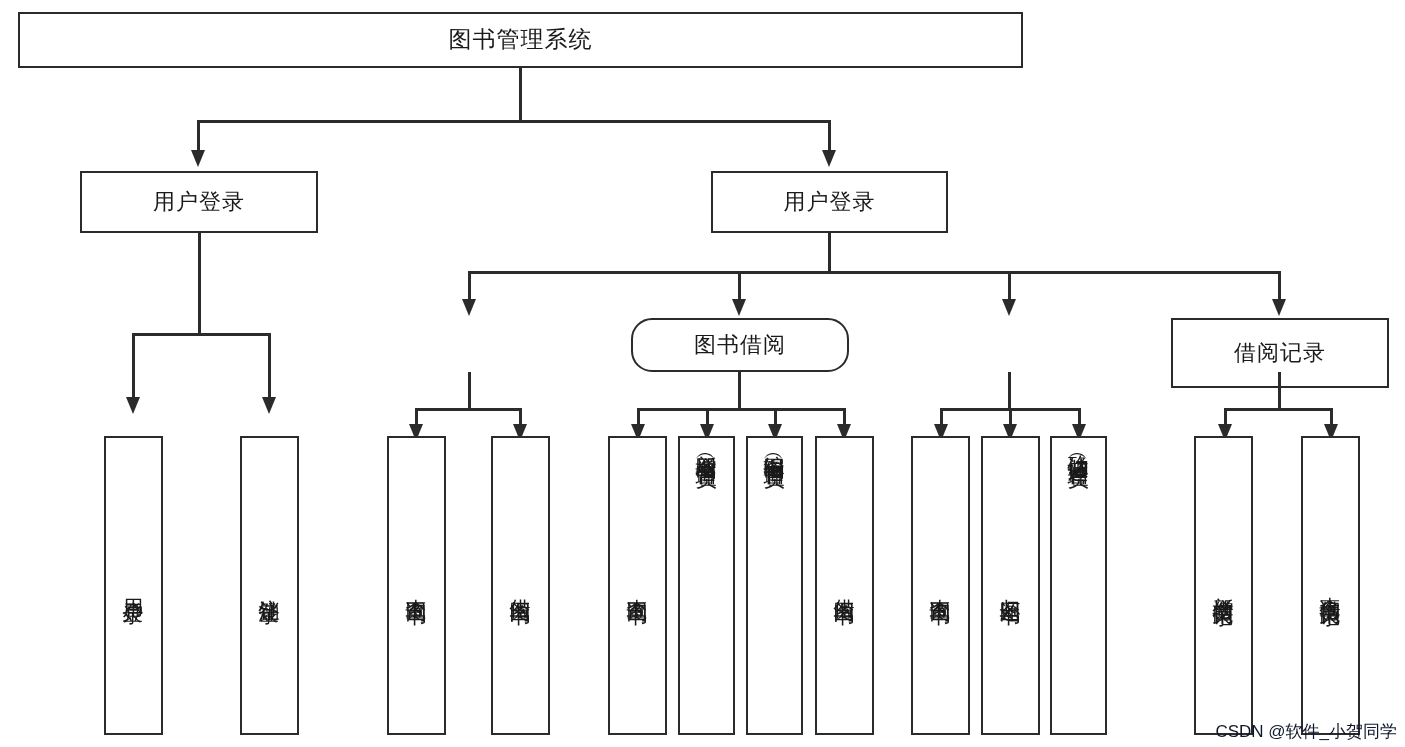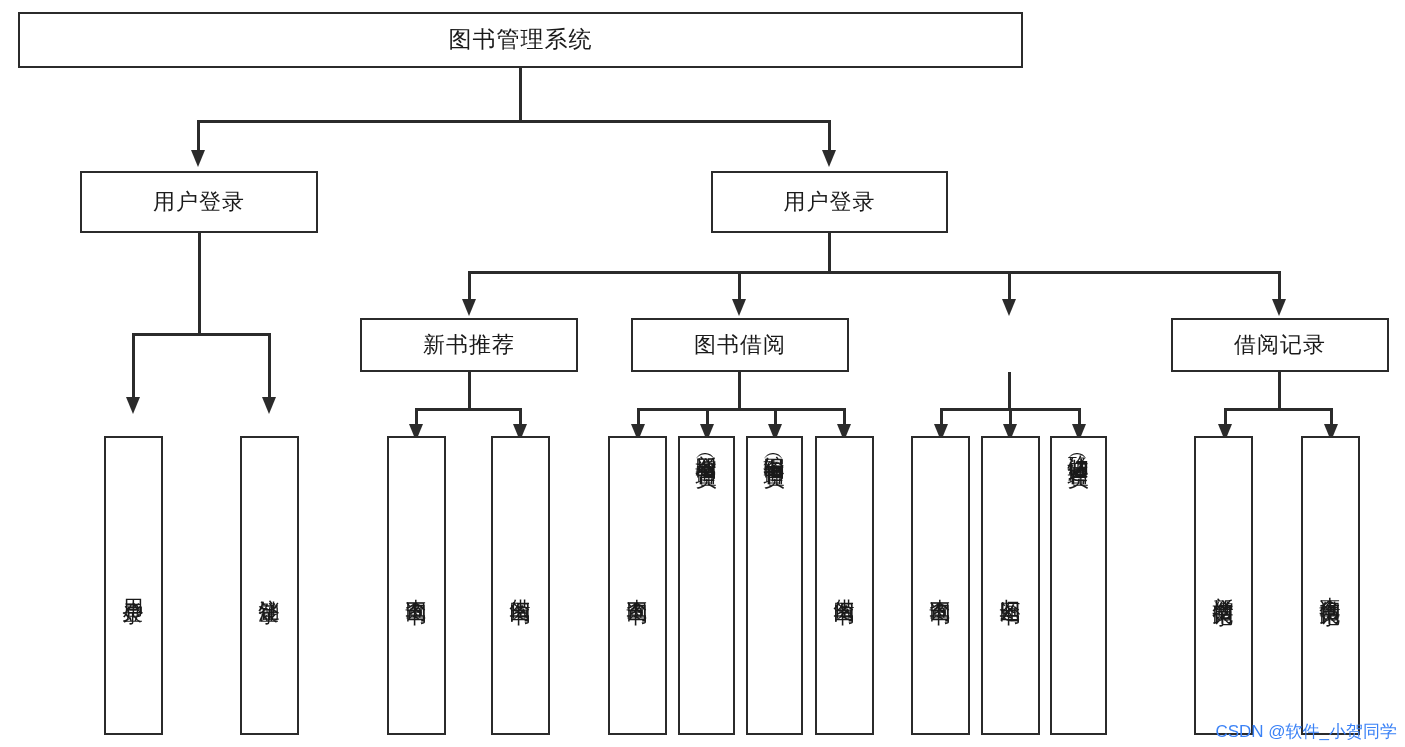--- a/index.html
+++ b/index.html
@@ -75,21 +75,21 @@
     border-left: 7px solid transparent;
     border-right: 7px solid transparent;
     border-top: 17px solid #2b2b2b;
   }
   
   #watermark {
     position: absolute;
     right: 8px;
     bottom: 4px;
     font-size: 17px;
-    color: #3b82f6;
+    color: #0f172a;
     font-family: "Liberation Sans", "DejaVu Sans", sans-serif;
     white-space: nowrap;
     pointer-events: none;
   }
 </style>
 </head>
 <body>
 
 <div id="canvas">
 
@@ -125,27 +125,24 @@
 
   <div class="edge v" style="left:468px; top:271px; width:2.5px; height:30px;"></div>
   <div class="arrow" style="left:462px; top:299px;"></div>
   <div class="edge v" style="left:738px; top:271px; width:2.5px; height:30px;"></div>
   <div class="arrow" style="left:732px; top:299px;"></div>
   <div class="edge v" style="left:1008px; top:271px; width:2.5px; height:30px;"></div>
   <div class="arrow" style="left:1002px; top:299px;"></div>
   <div class="edge v" style="left:1278px; top:271px; width:2.5px; height:30px;"></div>
   <div class="arrow" style="left:1272px; top:299px;"></div>
 
-  <div class="node h" style="left:360px; top:318px; width:218px; height:54px;">
-    <span class="label">新书推荐</span>
-  </div>
-  <div class="node h" style="left:631px; top:318px; width:218px; height:54px;">
+  <div class="node h" style="left:631px; top:318px; width:218px; height:54px;border-radius:21px;">
     <span class="label">图书借阅</span>
   </div>
-  <div class="node h" style="left:1171px; top:318px; width:218px; height:54px;">
+  <div class="node h" style="left:1171px; top:318px; width:218px; height:70px;">
     <span class="label">借阅记录</span>
   </div>
 
   <div class="edge v" style="left:468px; top:372px; width:2.5px; height:38px;"></div>
   <div class="edge h" style="left:415px; top:408px; width:106px; height:2.5px;"></div>
   <div class="edge v" style="left:415px; top:408px; width:2.5px; height:18px;"></div>
   <div class="arrow" style="left:409px; top:424px;"></div>
   <div class="edge v" style="left:519px; top:408px; width:2.5px; height:18px;"></div>
   <div class="arrow" style="left:513px; top:424px;"></div>
 

